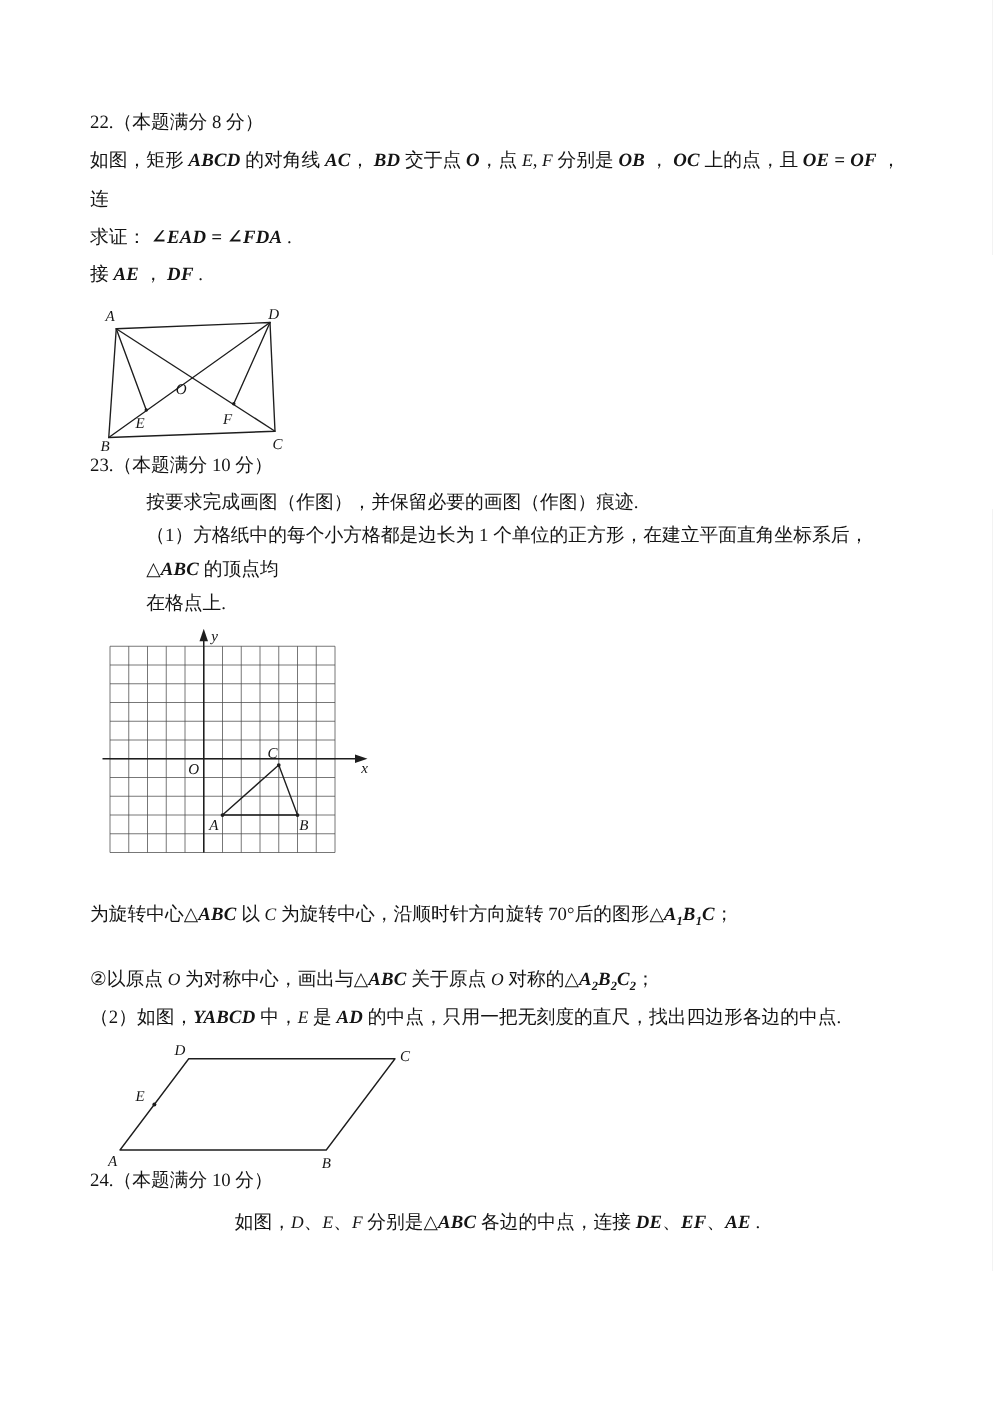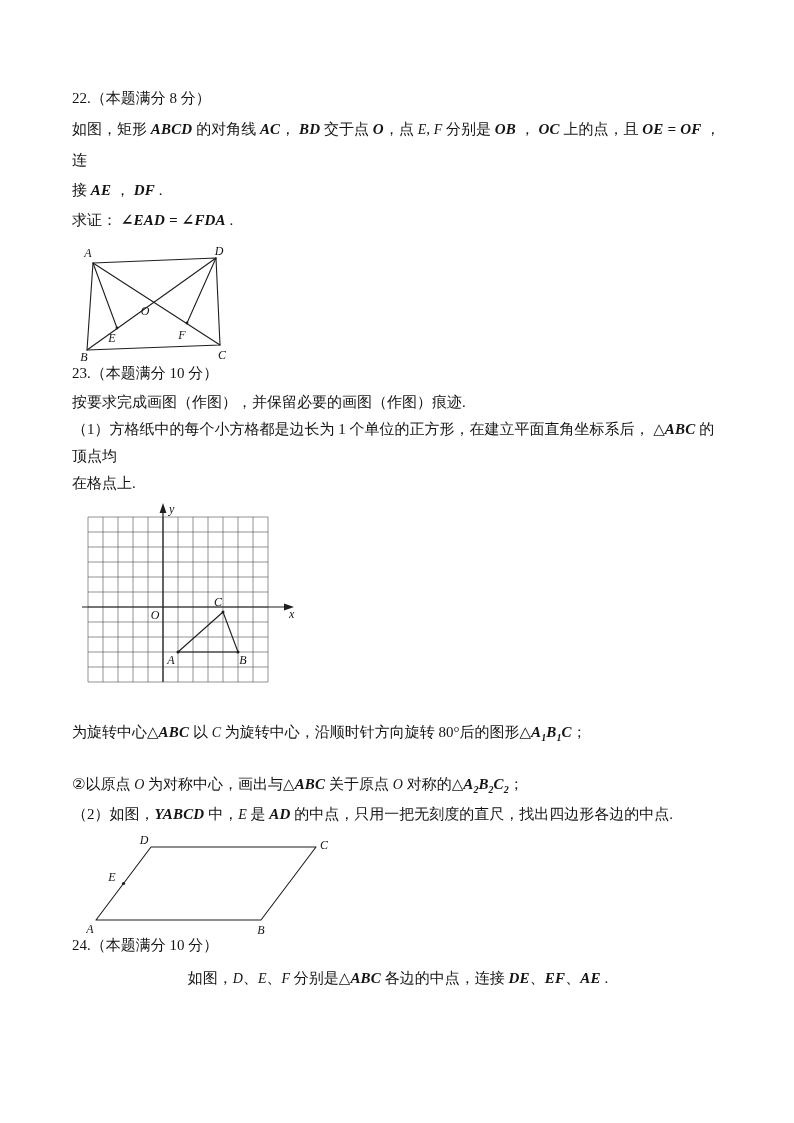--- a/index.html
+++ b/index.html
@@ -5,21 +5,21 @@
   * { margin:0; padding:0; box-sizing:border-box; }
   html,body { background:#e9e9e9; }
   .page {
     width:794px; height:1123px; margin:0 auto; background:#ffffff;
     padding:88px 70px 0 72px; color:#141414; font-size:15px;
     overflow:hidden; position:relative;
     font-family:"Liberation Serif","DejaVu Serif","DejaVu Sans",serif;
   }
   .line { line-height:30px; }
   .header-line { line-height:20px; margin-bottom:6px; }
-  .tight { line-height:27px; }
+  .tight { line-height:27px;margin-left:45px; }
   .item-line { line-height:24px; }
   .seg-cn { font-family:"Liberation Serif","DejaVu Serif","DejaVu Sans",serif; font-style:normal; }
   .seg-m  { font-family:"Liberation Serif","DejaVu Serif","DejaVu Sans",serif; font-weight:700; font-style:italic; letter-spacing:.2px; }
   .seg-mi { font-family:"Liberation Serif","DejaVu Serif","DejaVu Sans",serif; font-style:italic; font-size:14px; }
   .seg-msub { font-family:"Liberation Serif","DejaVu Serif",serif; font-weight:700; font-style:italic; font-size:10px; vertical-align:-4px; }
   svg.figure { display:block; }
   .fig22 { margin:10px 0 0 6px; }
   .fig-grid { margin:4px 0 0 8px; }
   .fig-para { margin:8px 0 0 14px; }
   .shape { fill:none; stroke:#1e1e1e; stroke-width:1.1; stroke-linejoin:round; stroke-linecap:round; }
@@ -31,22 +31,22 @@
   .mt14 { } .mt24 { margin-top:24px; } .mt22 { margin-top:22px; }
   .mt12 { margin-top:0; } .mt8 { margin-top:8px;text-align:center; }
 </style>
 </head>
 <body>
 
 <div class="page">
 
   <div class="line header-line"><span class="seg-cn">22.（本题满分 8 分）</span></div>
   <div class="line"><span class="seg-cn">如图，矩形 </span><span class="seg-m">ABCD</span><span class="seg-cn"> 的对角线 </span><span class="seg-m">AC</span><span class="seg-cn">， </span><span class="seg-m">BD</span><span class="seg-cn"> 交于点 </span><span class="seg-m">O</span><span class="seg-cn">，点 </span><span class="seg-mi">E</span><span class="seg-cn">, </span><span class="seg-mi">F</span><span class="seg-cn"> 分别是 </span><span class="seg-m">OB</span><span class="seg-cn"> ， </span><span class="seg-m">OC</span><span class="seg-cn"> 上的点，且 </span><span class="seg-m">OE = OF</span><span class="seg-cn"> ，连</span></div>
+  <div class="line"><span class="seg-cn">求证： </span><span class="seg-m">∠EAD = ∠FDA</span><span class="seg-cn"> .</span></div>
   <div class="line"><span class="seg-cn">接 </span><span class="seg-m">AE</span><span class="seg-cn"> ， </span><span class="seg-m">DF</span><span class="seg-cn"> .</span></div>
-  <div class="line"><span class="seg-cn">求证： </span><span class="seg-m">∠EAD = ∠FDA</span><span class="seg-cn"> .</span></div>
 
   <svg class="figure fig22" width="150" height="118" viewBox="0 0 150 118">
     <polygon class="shape" points="15,18 138,13 142,100 9,105"></polygon>
     <line class="shape" x1="15" y1="18" x2="142" y2="100"></line>
     <line class="shape" x1="9" y1="105" x2="138" y2="13"></line>
     <line class="shape" x1="15" y1="18" x2="39" y2="83"></line>
     <line class="shape" x1="138" y1="13" x2="109" y2="78"></line>
     <circle class="dot" cx="39" cy="83" r="1.4"></circle>
     <circle class="dot" cx="109" cy="78" r="1.4"></circle>
     <text class="fig-label" x="10" y="12" text-anchor="middle">A</text>
@@ -74,21 +74,21 @@
     <circle class="dot" cx="158" cy="151" r="1.5"></circle>
     <circle class="dot" cx="143" cy="111" r="1.5"></circle>
     <text class="fig-label" x="89" y="12" text-anchor="start">y</text>
     <text class="fig-label" x="209" y="117" text-anchor="start">x</text>
     <text class="fig-label" x="75" y="118" text-anchor="middle">O</text>
     <text class="fig-label" x="91" y="163" text-anchor="middle">A</text>
     <text class="fig-label" x="163" y="163" text-anchor="middle">B</text>
     <text class="fig-label" x="138" y="105" text-anchor="middle">C</text>
   </svg>
 
-  <div class="line item-line mt24"><span class="seg-cn">为旋转中心△</span><span class="seg-m">ABC</span><span class="seg-cn"> 以 </span><span class="seg-mi">C</span><span class="seg-cn"> 为旋转中心，沿顺时针方向旋转 80°后的图形△</span><span class="seg-m">A</span><span class="seg-msub">1</span><span class="seg-m">B</span><span class="seg-msub">1</span><span class="seg-m">C</span><span class="seg-cn">；</span></div>
+  <div class="line item-line mt24"><span class="seg-cn">为旋转中心△</span><span class="seg-m">ABC</span><span class="seg-cn"> 以 </span><span class="seg-mi">C</span><span class="seg-cn"> 为旋转中心，沿顺时针方向旋转 70°后的图形△</span><span class="seg-m">A</span><span class="seg-msub">1</span><span class="seg-m">B</span><span class="seg-msub">1</span><span class="seg-m">C</span><span class="seg-cn">；</span></div>
   <div class="line item-line mt22"><span class="seg-cn">②以原点 </span><span class="seg-mi">O</span><span class="seg-cn"> 为对称中心，画出与△</span><span class="seg-m">ABC</span><span class="seg-cn"> 关于原点 </span><span class="seg-mi">O</span><span class="seg-cn"> 对称的△</span><span class="seg-m">A</span><span class="seg-msub">2</span><span class="seg-m">B</span><span class="seg-msub">2</span><span class="seg-m">C</span><span class="seg-msub">2</span><span class="seg-cn">；</span></div>
   <div class="line item-line mt14"><span class="seg-cn">（2）如图，</span><span class="seg-m">YABCD</span><span class="seg-cn"> 中，</span><span class="seg-mi">E</span><span class="seg-cn"> 是 </span><span class="seg-m">AD</span><span class="seg-cn"> 的中点，只用一把无刻度的直尺，找出四边形各边的中点.</span></div>
 
   <svg class="figure fig-para" width="245" height="100" viewBox="0 0 245 100">
     <polygon class="shape" points="10,85 175,85 230,12 65,12"></polygon>
     <circle class="dot" cx="37.5" cy="48.5" r="1.6"></circle>
     <text class="fig-label" x="58" y="9" text-anchor="middle">D</text>
     <text class="fig-label" x="234" y="14" text-anchor="start">C</text>
     <text class="fig-label" x="26" y="46" text-anchor="middle">E</text>
     <text class="fig-label" x="4" y="98" text-anchor="middle">A</text>

